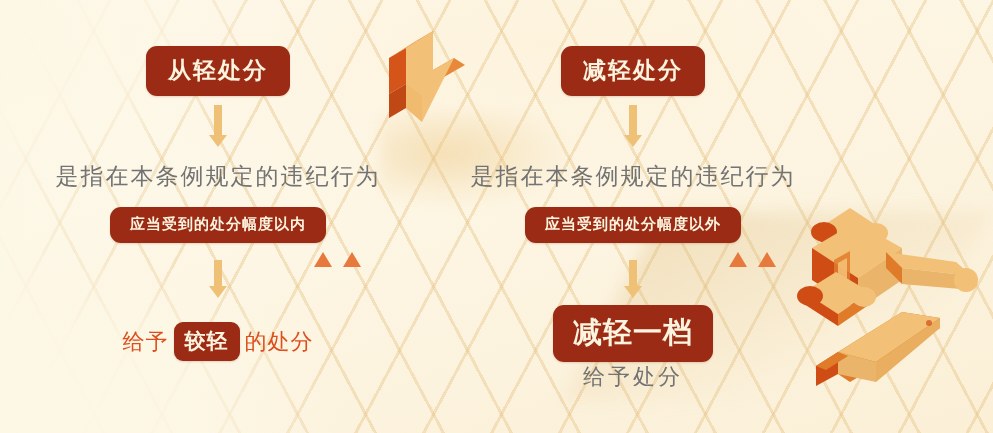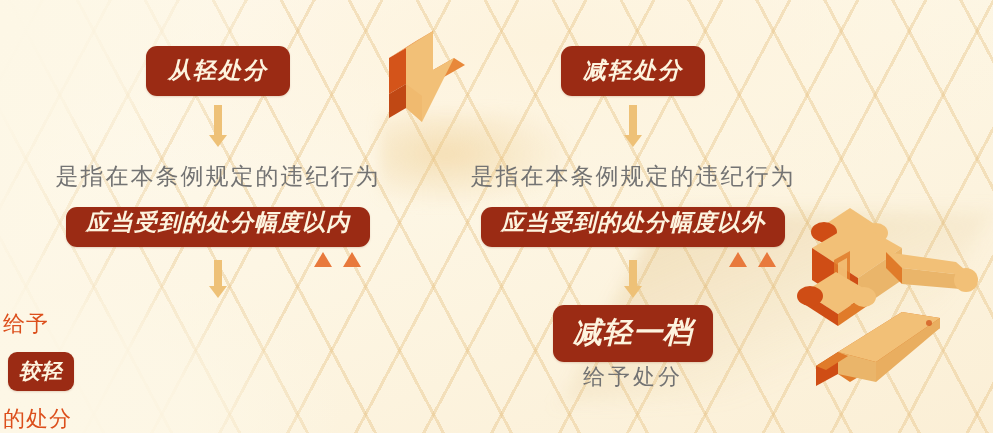--- a/index.html
+++ b/index.html
@@ -72,44 +72,43 @@
   .badge{
     display:inline-block;
     background:#9b2b14;
     color:#fdf4df;
     border-radius:11px;
     font-family:"DejaVu Serif","Liberation Serif",serif;
     font-weight:bold;
     letter-spacing:2px;
     white-space:nowrap;
     box-shadow:0 1px 2px rgba(120,50,20,.18);
-    font-style:italic;
   }
   .badge-title{font-size:23px; padding:9px 22px 10px;}
-  .badge-wide{font-size:23px; padding:0 20px 9px; letter-spacing:1px;}
+  .badge-wide{font-size:15px; padding:8px 20px 9px; letter-spacing:1px;}
   .badge-result{font-size:29px; padding:8px 20px 9px; letter-spacing:1px;}
   .badge-inline{
     font-size:21px; padding:5px 11px 6px; border-radius:9px;
     letter-spacing:1px; vertical-align:middle; margin:13px 5px;
   }
 
   
   .redtext{
     color:#737373;
     font-family:"DejaVu Serif","Liberation Serif",serif;
     font-size:23px;
     letter-spacing:2px;
     white-space:nowrap;
   }
   .redtext-sm{font-size:22px; letter-spacing:3px;}
   .result-line{
     color:#dc4f1c;
     font-family:"DejaVu Serif","Liberation Serif",serif;
     font-size:22px; letter-spacing:1px; white-space:nowrap;
-    display:flex; align-items:flex-start; justify-content:center;flex-direction:column;
+    display:flex; align-items:center; justify-content:center;
   }
 
   
   .conn{position:relative; width:18px; margin:0 auto;}
   .conn .shaft{width:8px; background:#eec177; margin:0 auto;}
   .conn .head{
     width:0;height:0;margin:0 auto;
     border-left:9px solid transparent;
     border-right:9px solid transparent;
     border-top:12px solid #eec177;

